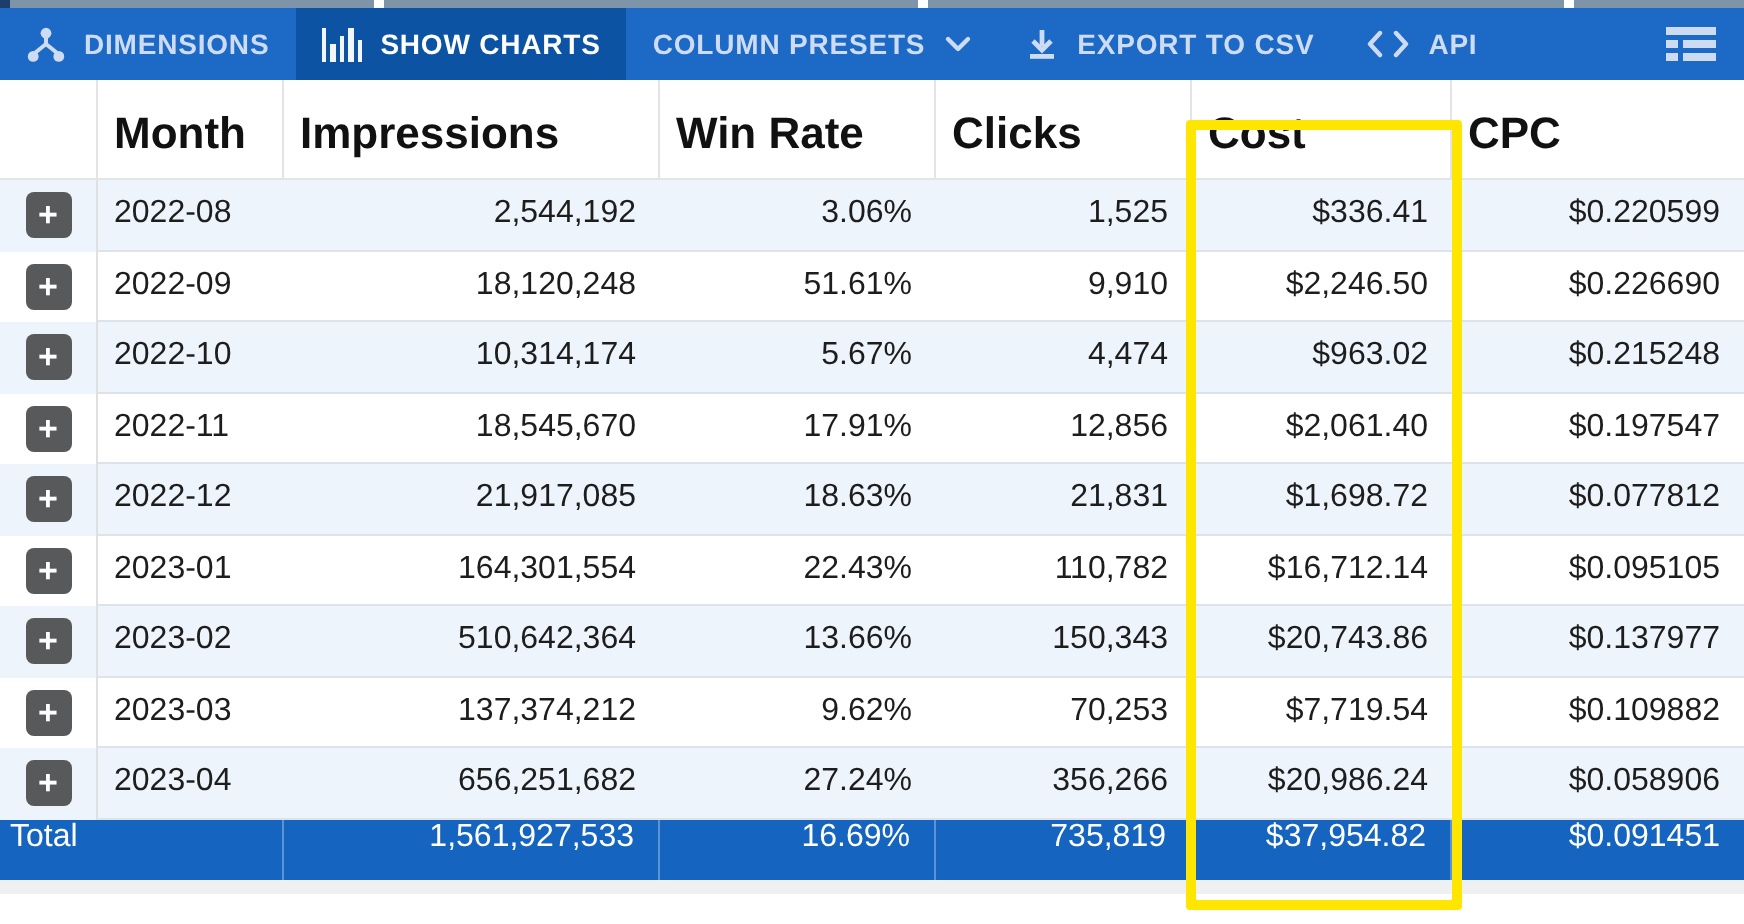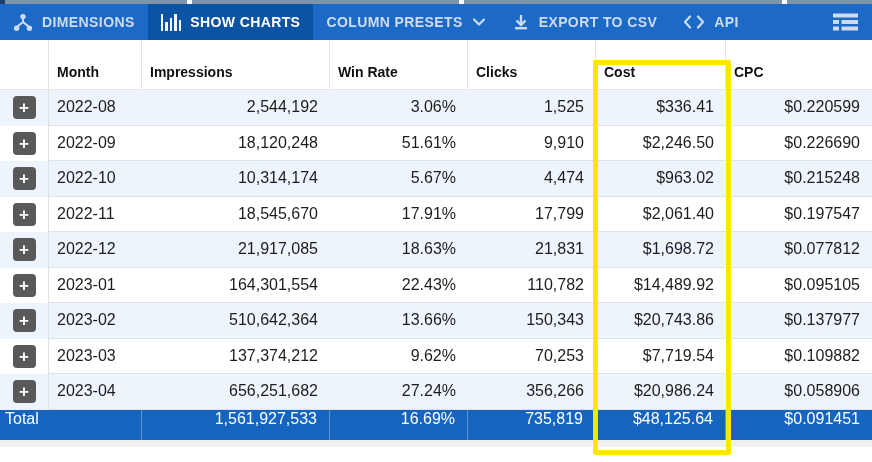--- a/index.html
+++ b/index.html
@@ -20,21 +20,21 @@
   .tb-icon { display:flex; align-items:center; }
   .tb-icon svg { display:block; }
   .chart-icon { display:flex; align-items:flex-end; gap:2px; height:17px; }
   .chart-icon i { display:block; width:2.5px; background:#f2f6fb; }
   .spacer { flex:1; }
   .list-btn { display:flex; align-items:center; padding:0 14px; cursor:pointer; }
 
   
   .grid { display:grid; grid-template-columns:49px 93px 188px 138px 128px 130px 146px; }
   .hcell { height:50px; display:flex; align-items:flex-end; padding:0 10px 9px 8px;
-    font-size:14px; font-weight:700; color:#111; border-bottom:1px solid #e4e4e4;
+    font-size:22px; font-weight:700; color:#111; border-bottom:1px solid #e4e4e4;
     border-right:1px solid #e4e4e4; background:#fff; cursor:pointer; }
   .hcell.no-r { border-right:none; }
   .hcell.expand-h { cursor:default; }
 
   .row { display:grid; grid-template-columns:49px 93px 188px 138px 128px 130px 146px; height:35.5px; background:#fff; }
   .row:nth-child(odd) { background:#eef4fb; }
   .cell { display:flex; align-items:center; font-size:16px; color:#1d1d1d;
     border-bottom:1px solid #dde3e9; padding:0 12px 0 8px; }
   .cell.num { justify-content:flex-end; }
   .cell.expand { border-bottom:none; border-right:1px solid #e0e0e0; justify-content:center; padding:0; }
@@ -185,21 +185,21 @@
       <div class="cell num" style="border-right:none">$0.215248</div>
     </div>
 
     <div class="row">
       <div class="cell expand">
         <button class="plus-btn">+</button>
       </div>
       <div class="cell">2022-11</div>
       <div class="cell num">18,545,670</div>
       <div class="cell num">17.91%</div>
-      <div class="cell num">17,799</div>
+      <div class="cell num">12,856</div>
       <div class="cell num">$2,061.40</div>
       <div class="cell num" style="border-right:none">$0.197547</div>
     </div>
 
     <div class="row">
       <div class="cell expand">
         <button class="plus-btn">+</button>
       </div>
       <div class="cell">2022-12</div>
       <div class="cell num">21,917,085</div>
@@ -210,21 +210,21 @@
     </div>
 
     <div class="row">
       <div class="cell expand">
         <button class="plus-btn">+</button>
       </div>
       <div class="cell">2023-01</div>
       <div class="cell num">164,301,554</div>
       <div class="cell num">22.43%</div>
       <div class="cell num">110,782</div>
-      <div class="cell num">$14,489.92</div>
+      <div class="cell num">$16,712.14</div>
       <div class="cell num" style="border-right:none">$0.095105</div>
     </div>
 
     <div class="row">
       <div class="cell expand">
         <button class="plus-btn">+</button>
       </div>
       <div class="cell">2023-02</div>
       <div class="cell num">510,642,364</div>
       <div class="cell num">13.66%</div>
@@ -256,20 +256,20 @@
       <div class="cell num">$20,986.24</div>
       <div class="cell num" style="border-right:none">$0.058906</div>
     </div>
   </div>
 
   <div class="total-row">
     <div class="tcell">Total</div>
     <div class="tcell num">1,561,927,533</div>
     <div class="tcell num">16.69%</div>
     <div class="tcell num">735,819</div>
-    <div class="tcell num">$48,125.64</div>
+    <div class="tcell num">$37,954.82</div>
     <div class="tcell num last">$0.091451</div>
   </div>
 
   <div class="bottom-strip"></div>
 
   <div class="cost-highlight"></div>
 </div>
 
 </body></html>

